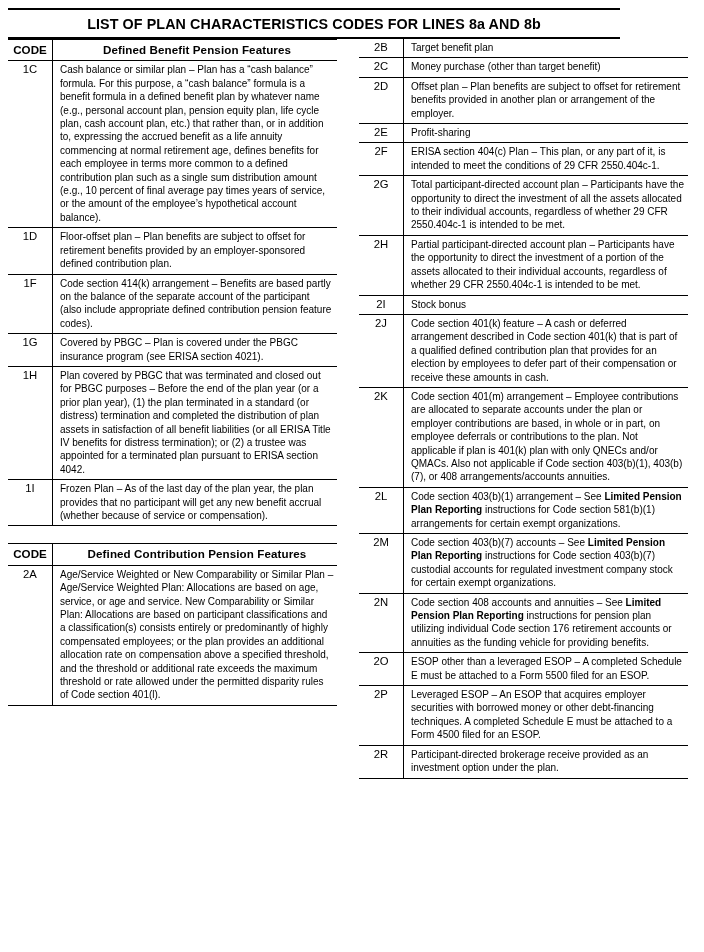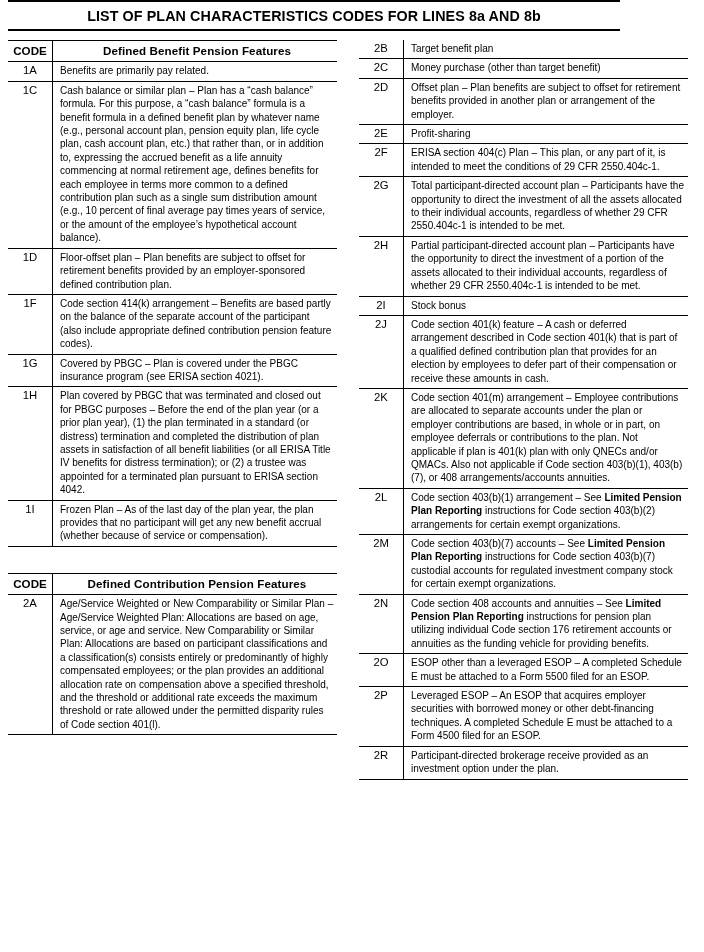--- a/index.html
+++ b/index.html
@@ -12,21 +12,21 @@
     height: 952px;
     font-family: "Liberation Sans", sans-serif;
     color: #000000;
     overflow: hidden;
   }
   .page {
     position: relative;
     width: 628px;
     height: 952px;
     box-sizing: border-box;
-    padding: 0 8px;
+    padding: 8px 8px;
   }
 
   
   .title-bar {
     border-top: 2px solid #000;
     border-bottom: 2px solid #000;
     height: 27px;
     display: flex;
     align-items: center;
     justify-content: center;
@@ -48,21 +48,20 @@
   }
   .col {
     width: 329px;
     flex: 0 0 329px;
   }
 
   table.codes {
     border-collapse: collapse;
     width: 100%;
     table-layout: fixed;
-    margin-top: 9px;
   }
   table.codes td, table.codes th {
     border-bottom: 1px solid #000;
     vertical-align: top;
     padding: 2px 0 3px 0;
   }
   table.codes .c-code {
     width: 44px;
     text-align: center;
     border-right: 1px solid #000;
@@ -116,24 +115,20 @@
 
       <table class="codes">
         <tbody>
           <tr class="hdr">
             <th class="c-code">CODE</th>
             <th class="c-desc">Defined Benefit Pension Features</th>
           </tr>
         </tbody>
         <tbody id="db-rows">
             <tr>
-              <td class="c-code">1A</td>
-              <td class="c-desc">Benefits are primarily pay related.</td>
-            </tr>
-            <tr>
               <td class="c-code">1C</td>
               <td class="c-desc">Cash balance or similar plan – Plan has a “cash balance” formula. For this purpose, a “cash balance” formula is a benefit formula in a defined benefit plan by whatever name (e.g., personal account plan, pension equity plan, life cycle plan, cash account plan, etc.) that rather than, or in addition to, expressing the accrued benefit as a life annuity commencing at normal retirement age, defines benefits for each employee in terms more common to a defined contribution plan such as a single sum distribution amount (e.g., 10 percent of final average pay times years of service, or the amount of the employee’s hypothetical account balance).</td>
             </tr>
             <tr>
               <td class="c-code">1D</td>
               <td class="c-desc">Floor-offset plan – Plan benefits are subject to offset for retirement benefits provided by an employer-sponsored defined contribution plan.</td>
             </tr>
             <tr>
               <td class="c-code">1F</td>
               <td class="c-desc">Code section 414(k) arrangement – Benefits are based partly on the balance of the separate account of the participant (also include appropriate defined contribution pension feature codes).</td>
@@ -210,21 +205,21 @@
             <tr>
               <td class="c-code">2J</td>
               <td class="c-desc">Code section 401(k) feature – A cash or deferred arrangement described in Code section 401(k) that is part of a qualified defined contribution plan that provides for an election by employees to defer part of their compensation or receive these amounts in cash.</td>
             </tr>
             <tr>
               <td class="c-code">2K</td>
               <td class="c-desc">Code section 401(m) arrangement – Employee contributions are allocated to separate accounts under the plan or employer contributions are based, in whole or in part, on employee deferrals or contributions to the plan. Not applicable if plan is 401(k) plan with only QNECs and/or QMACs. Also not applicable if Code section 403(b)(1), 403(b)(7), or 408 arrangements/accounts annuities.</td>
             </tr>
             <tr>
               <td class="c-code">2L</td>
-              <td class="c-desc"><span>Code section 403(b)(1) arrangement – See </span><b class="emph">Limited Pension Plan Reporting</b><span> instructions for Code section 403(b)(2) arrangements for certain exempt organizations.</span></td>
+              <td class="c-desc"><span>Code section 403(b)(1) arrangement – See </span><b class="emph">Limited Pension Plan Reporting</b><span> instructions for Code section 581(b)(1) arrangements for certain exempt organizations.</span></td>
             </tr>
             <tr>
               <td class="c-code">2M</td>
               <td class="c-desc"><span>Code section 403(b)(7) accounts – See </span><b class="emph">Limited Pension Plan Reporting</b><span> instructions for Code section 403(b)(7) custodial accounts for regulated investment company stock for certain exempt organizations.</span></td>
             </tr>
             <tr>
               <td class="c-code">2N</td>
               <td class="c-desc"><span>Code section 408 accounts and annuities – See </span><b class="emph">Limited Pension Plan Reporting</b><span> instructions for pension plan utilizing individual Code section 176 retirement accounts or annuities as the funding vehicle for providing benefits.</span></td>
             </tr>
             <tr>

